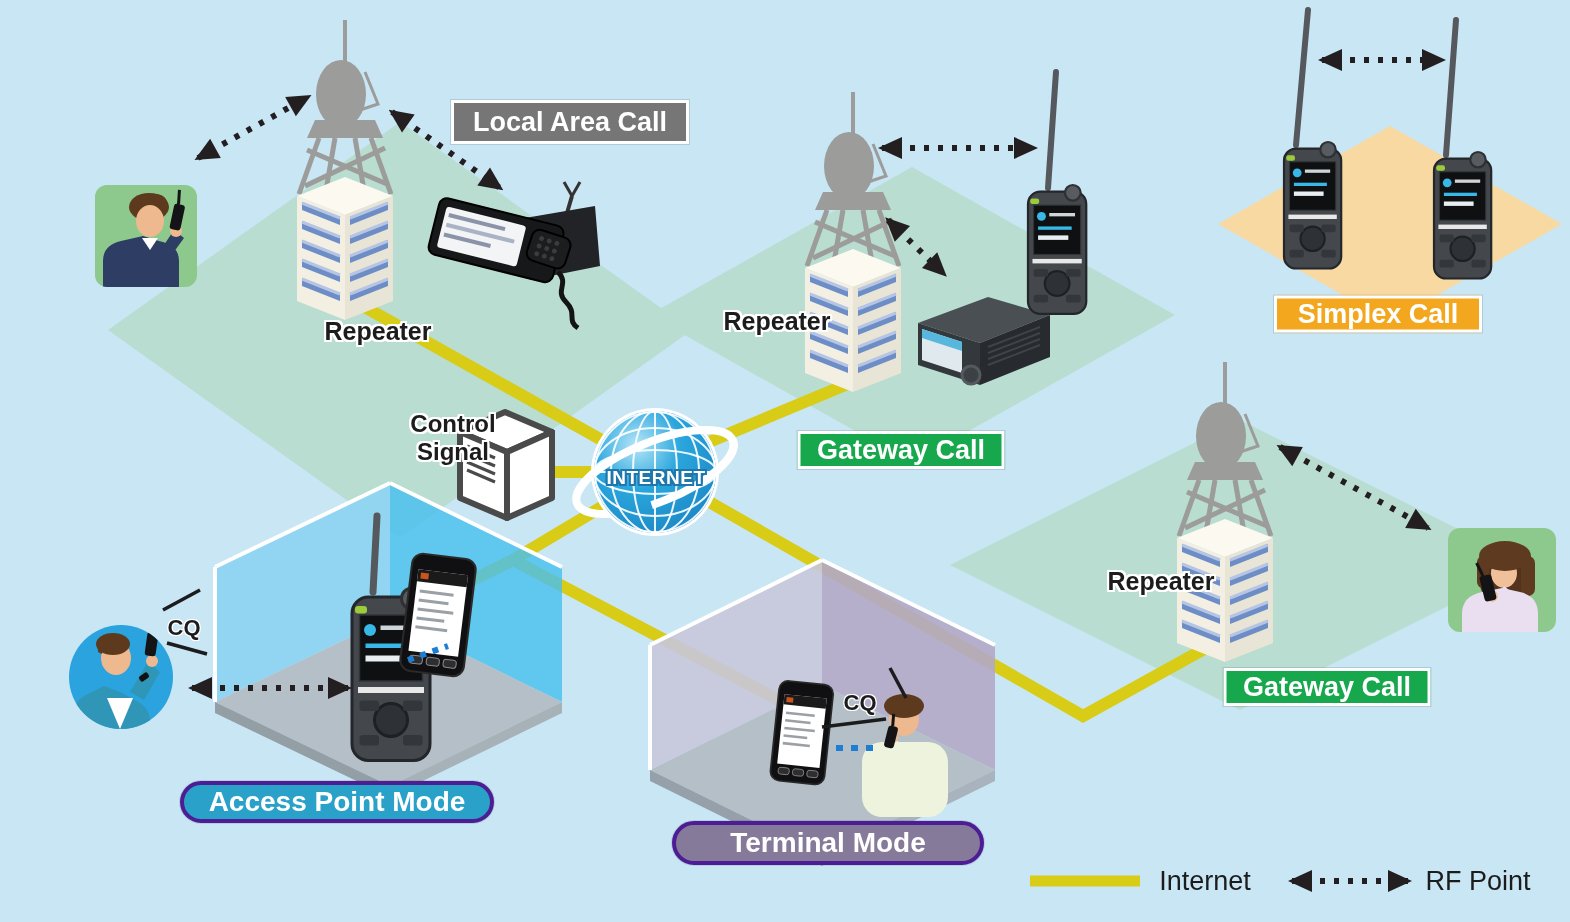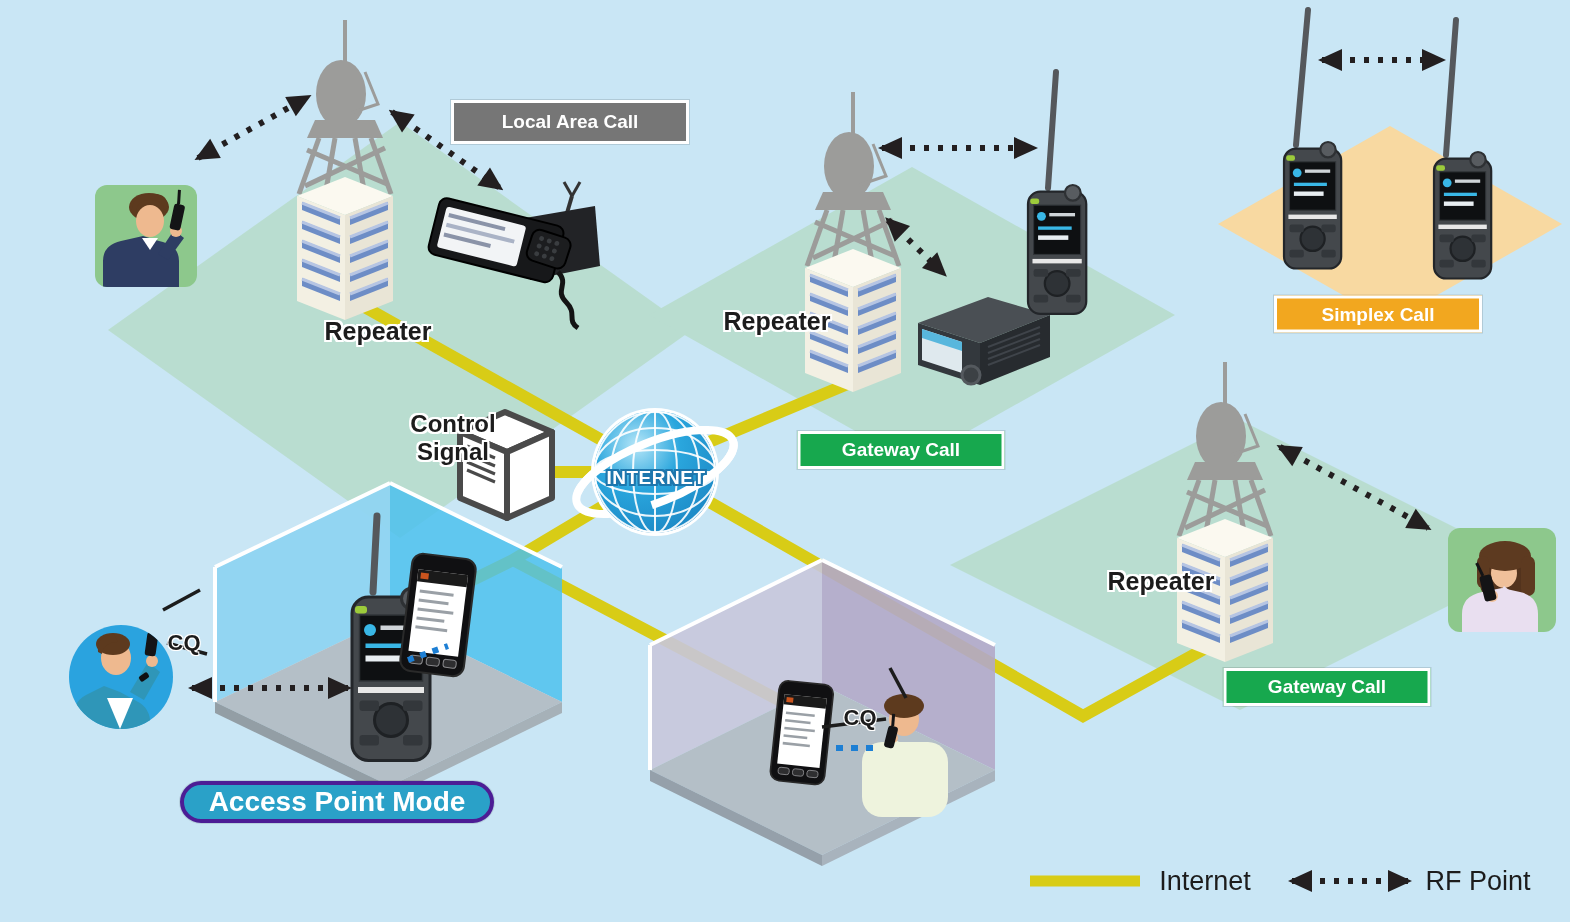--- a/index.html
+++ b/index.html
@@ -11,37 +11,37 @@
     --room-floor:#b4bfc7; --globe-blue:#1f9cd8; --building-face:#f3f0e3;
     --building-side:#e9e5d6; --window-blue:#6d8dc6; --tower-gray:#9c9c9a;
     --rf-black:#231f20; --person-square-green:#8dc88c; --person-circle-blue:#2aa3df;
   }
   html,body{margin:0;padding:0;background:var(--background);}
   #stage{position:relative;width:1570px;height:922px;overflow:hidden;
          font-family:"Liberation Sans",sans-serif;background:var(--background);}
   #scene{position:absolute;left:0;top:0;}
   .overlay{position:absolute;transform:translate(-50%,-50%);white-space:nowrap;}
   .tag{display:flex;align-items:center;justify-content:center;font-weight:bold;color:#fff;
-       border:3px solid #fff;box-shadow:0 0 0 1px rgba(0,0,0,.12);font-size:19px;}
+       border:3px solid #fff;box-shadow:0 0 0 1px rgba(0,0,0,.12);font-size:27px;}
   .tag-gray{background:var(--label-gray);width:232px;height:38px;}
   .tag-green{background:var(--label-green);width:201px;height:32px;text-align:center;}
   .tag-orange{background:var(--label-orange);width:202px;height:31px;margin-top:32px;}
   .pill{display:flex;align-items:center;justify-content:center;font-weight:bold;color:#fff;
         border:4px solid #4c1d95;border-radius:26px;box-shadow:0 0 0 1px rgba(0,0,0,.10);font-size:28px;}
   .pill-teal{background:var(--label-teal);width:306px;height:34px;}
   .pill-purple{background:var(--label-purple);width:304px;height:36px;}
   .halo{font-weight:bold;color:#1c1c1c;font-size:25px;
         text-shadow:-2px -2px 0 #fff,2px -2px 0 #fff,-2px 2px 0 #fff,2px 2px 0 #fff,
                     0 -2px 0 #fff,0 2px 0 #fff,-2px 0 0 #fff,2px 0 0 #fff;margin-left:36px;}
   .prewrap{white-space:pre-line;text-align:center;line-height:1.15;font-size:24px;}
   .globe-word{font-weight:bold;color:#fff;font-size:19px;letter-spacing:.5px;
         text-shadow:-2px -2px 0 #1e77ad,2px -2px 0 #1e77ad,-2px 2px 0 #1e77ad,2px 2px 0 #1e77ad,
                     0 -2px 0 #1e77ad,0 2px 0 #1e77ad,-2px 0 0 #1e77ad,2px 0 0 #1e77ad;}
   .cq{font-weight:bold;color:#1c1c1c;font-size:22px;
-      text-shadow:-1px -1px 0 #fff,1px -1px 0 #fff,-1px 1px 0 #fff,1px 1px 0 #fff;margin-top:15px;}
+      text-shadow:-1px -1px 0 #fff,1px -1px 0 #fff,-1px 1px 0 #fff,1px 1px 0 #fff;}
   .legend-text{font-weight:500;color:#1c1c1c;font-size:27px;}
 </style>
 </head>
 <body>
 
 <div id="stage">
 
 <svg id="scene" width="1570" height="922" viewBox="0 0 1570 922">
   <defs>
     <radialGradient id="globeGrad" cx="35%" cy="28%" r="80%">
@@ -380,20 +380,21 @@
 <div class="overlay tag tag-gray" style="left:570px;top:122px;">Local Area Call</div>
 
 <div class="overlay tag tag-green" style="left:901px;top:450px;">Gateway Call</div>
 
 <div class="overlay tag tag-green" style="left:1327px;top:687px;">Gateway Call</div>
 
 <div class="overlay tag tag-orange" style="left:1378px;top:282px;">Simplex Call</div>
 
 <div class="overlay pill pill-teal" style="left:337px;top:802px;">Access Point Mode</div>
 
+<div class="overlay pill pill-purple" style="left:828px;top:843px;">Terminal Mode</div>
 
 <div class="overlay halo" style="left:342px;top:331px;">Repeater</div>
 
 <div class="overlay halo" style="left:741px;top:321px;">Repeater</div>
 
 <div class="overlay halo" style="left:1125px;top:581px;">Repeater</div>
 
 <div class="overlay halo prewrap" style="left:417px;top:438px;">Control
 Signal</div>
 

